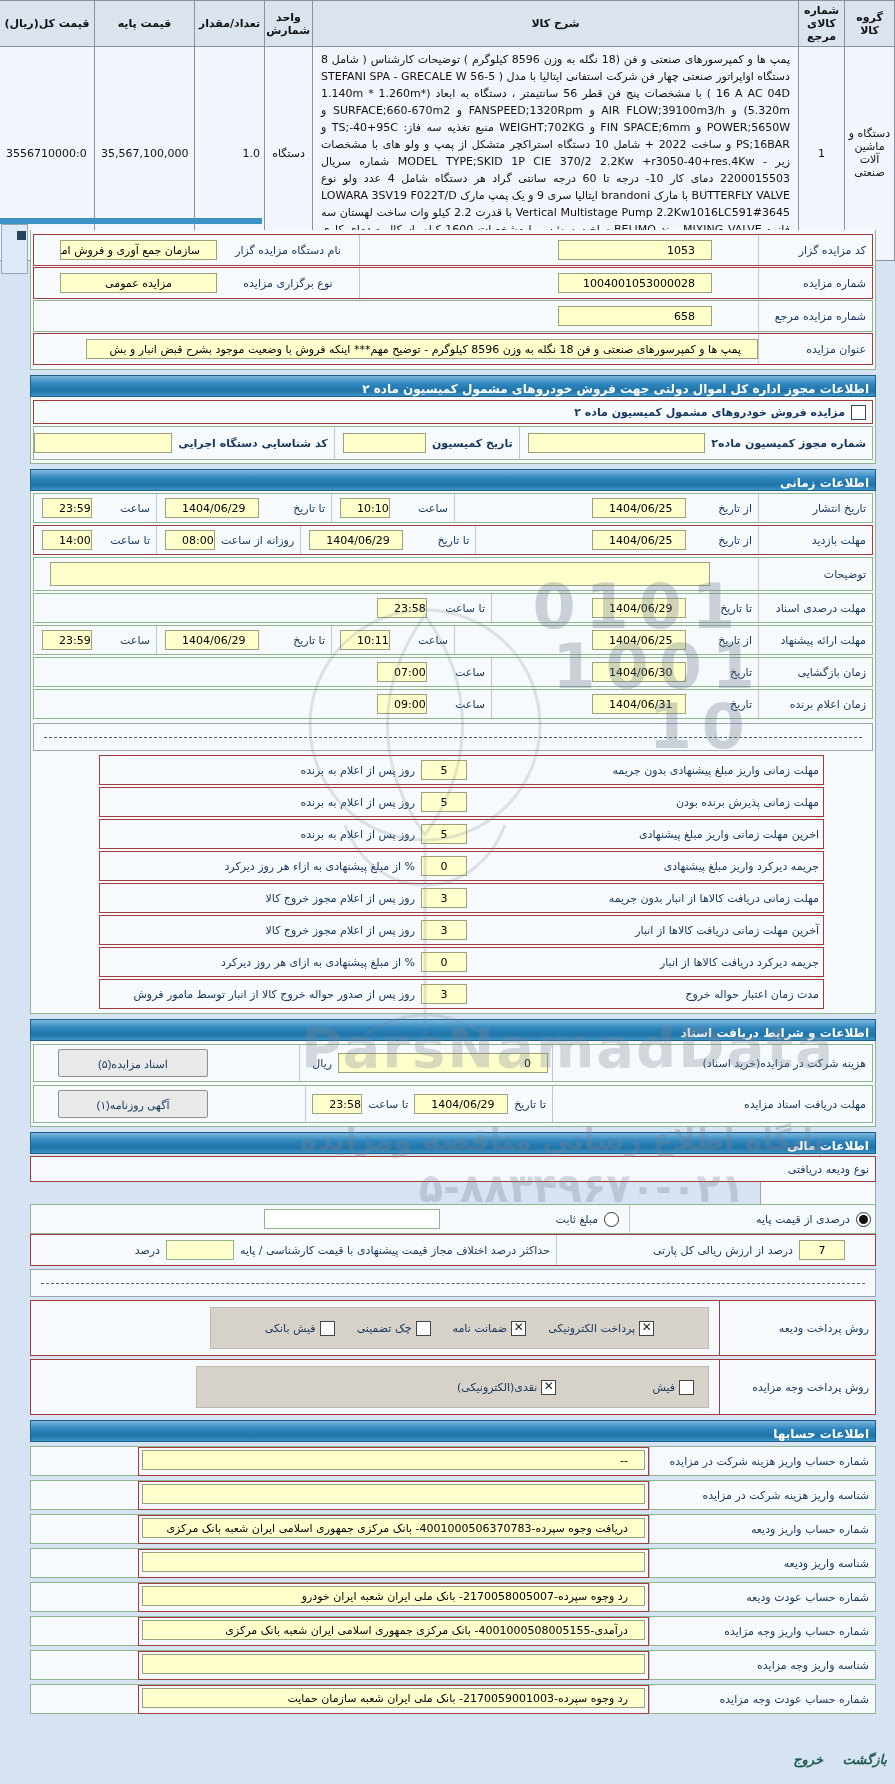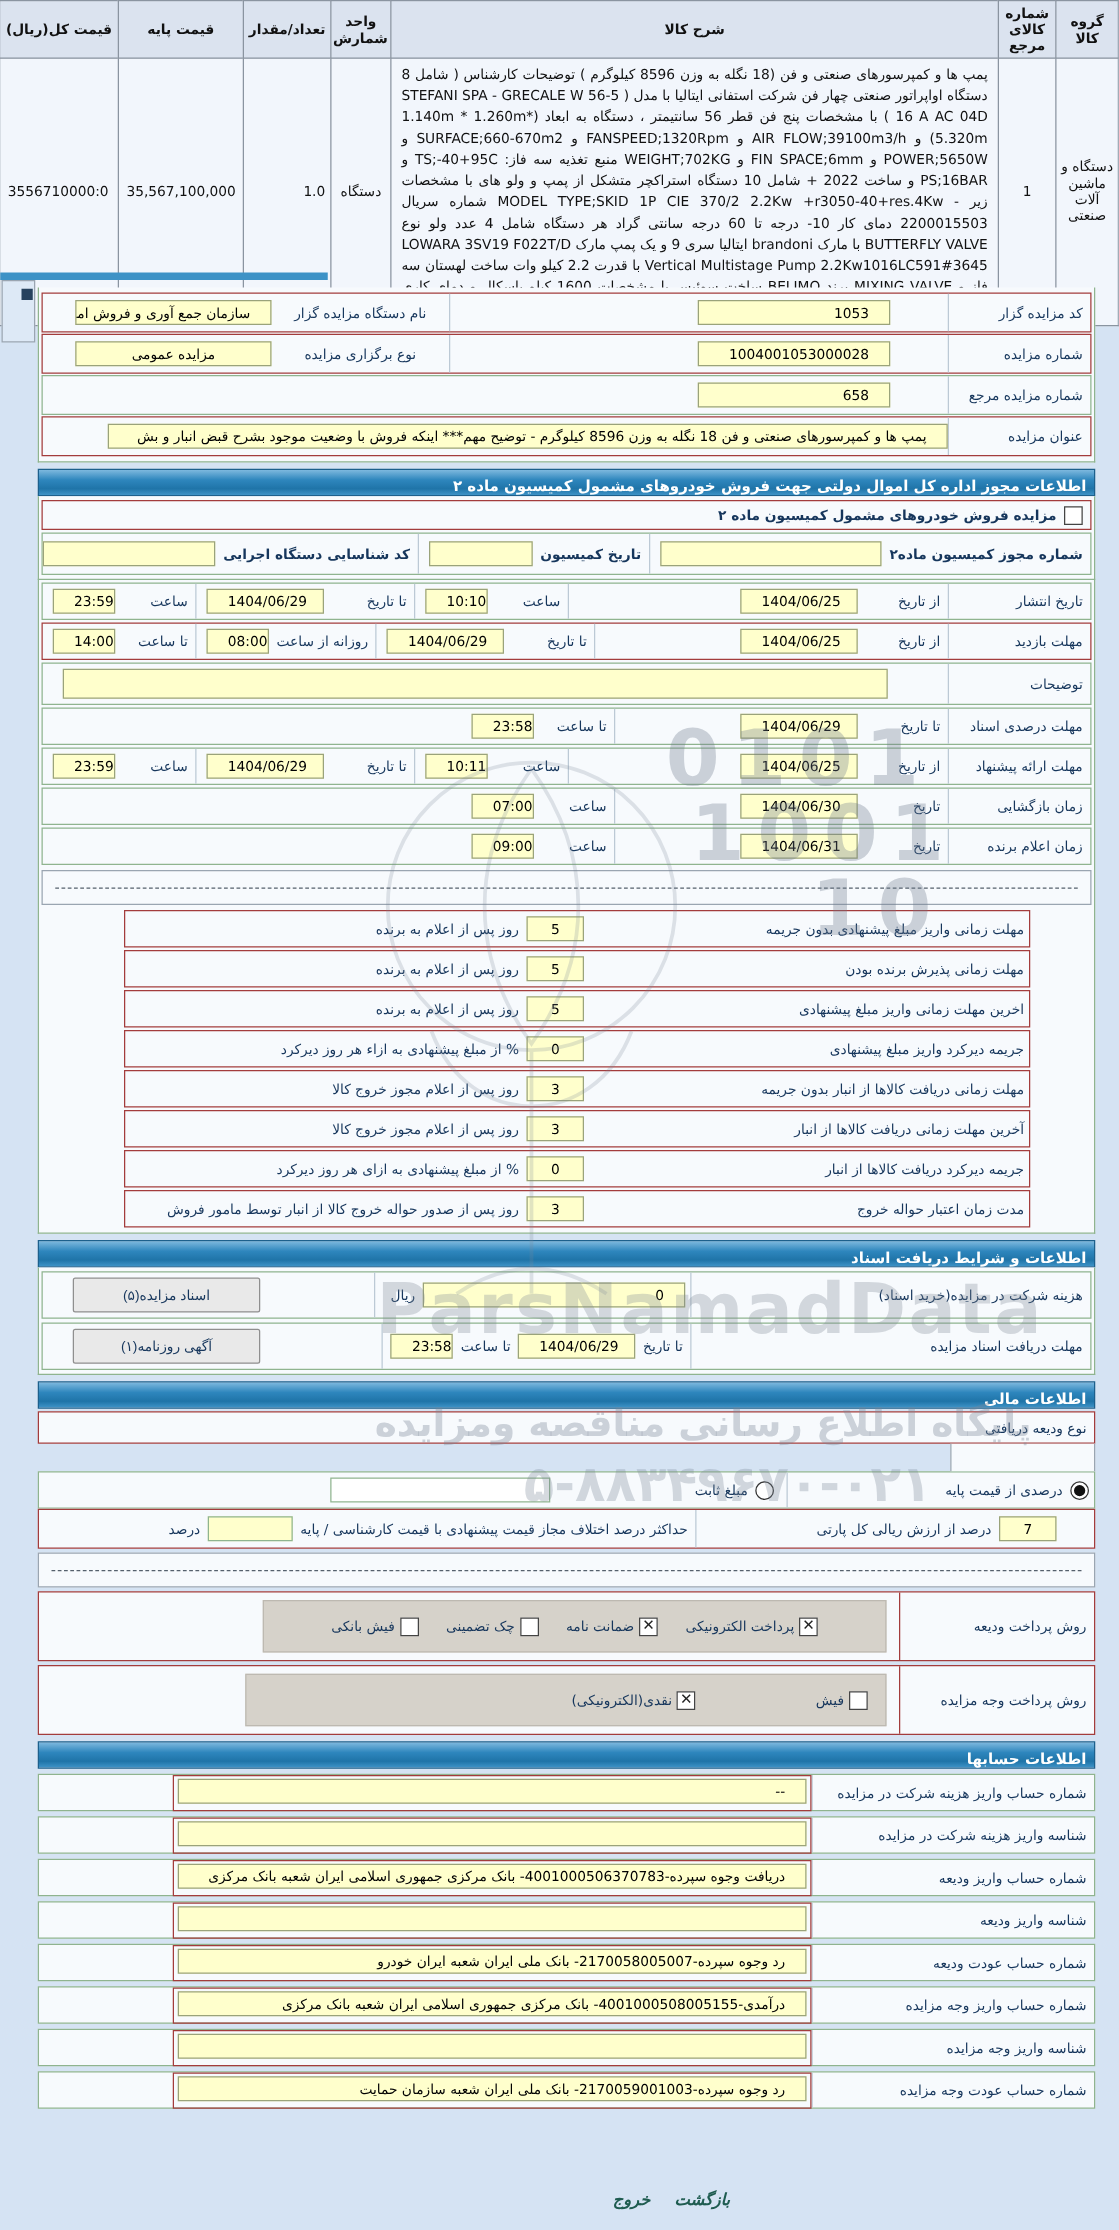--- a/index.html
+++ b/index.html
@@ -76,21 +76,21 @@
   .graybox{background:#d6d2ca;border:1px solid #bdb9b1;display:flex;align-items:center;}
   .cbitem{display:flex;align-items:center;gap:4px;}
 
   .acc-row{display:flex;align-items:center;height:30px;margin-top:4px;
       background:#f7fafd;border:1px solid #8fb48f;box-sizing:border-box;}
   .acc-label{width:226px;flex:none;align-self:stretch;display:flex;align-items:center;
       padding-right:6px;border-left:1px solid #bcc9d5;box-sizing:border-box;}
   .acc-valbox{flex:none;border:1px solid #a33c3c;padding:2px 3px;margin-left:4px;}
   .acc-inp{width:503px;text-align:right;direction:rtl;}
 
-  .footer-links{position:absolute;top:1752px;right:0;width:716px;text-align:center;}
+  .footer-links{position:absolute;top:1752px;right:0;width:716px;}
   .footer-links a{color:#1f5c50;font-style:italic;font-weight:bold;font-size:13px;
       text-decoration:none;margin:0 8px;font-family:"DejaVu Serif","Liberation Serif",serif;}
 
   
   .watermark{position:absolute;inset:0;pointer-events:none;z-index:9;}
   .wm-digits{position:absolute;font-weight:bold;color:rgba(110,122,140,0.32);
       font-size:62px;letter-spacing:10px;direction:ltr;}
   .wm-brand{position:absolute;top:1015px;right:60px;font-size:56px;font-weight:bold;
       color:rgba(125,135,150,0.30);letter-spacing:2px;direction:ltr;}
   .wm-line{position:absolute;top:1122px;right:70px;font-size:30px;font-weight:bold;
@@ -188,20 +188,21 @@
         <span class="vline" style="margin-right:8px;"></span>
         <span class="cap">تاریخ کمیسیون</span>
         <span class="inp" style="width:84px;"></span>
         <span class="vline" style="margin-right:8px;"></span>
         <span class="cap">کد شناسایی دستگاه اجرایی</span>
         <span class="inp" style="width:140px;"></span>
         <span class="flexfill"></span>
       </div>
     </div>
 
+    <div class="bar">اطلاعات زمانی</div>
     <div class="panel" style="padding:2px 0 4px 0;">
 
       <div class="row b-green" style="height:30px;margin:0 2px;">
         <span class="lblcol">تاریخ انتشار</span>
         <span class="cap" style="width:60px;">از تاریخ</span>
         <span class="inp ctr" style="width:94px;">1404/06/25</span>
         <span class="flexfill"></span>
         <span class="vline"></span>
         <span class="cap" style="width:52px;">ساعت</span>
         <span class="inp ctr" style="width:50px;">10:10</span>

